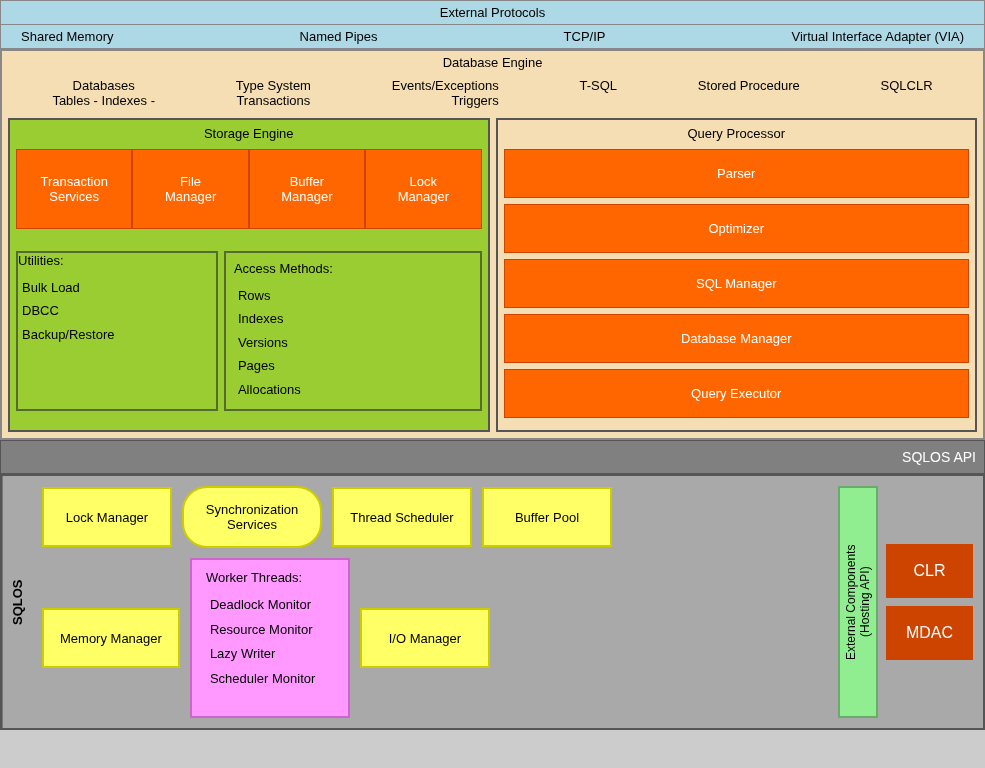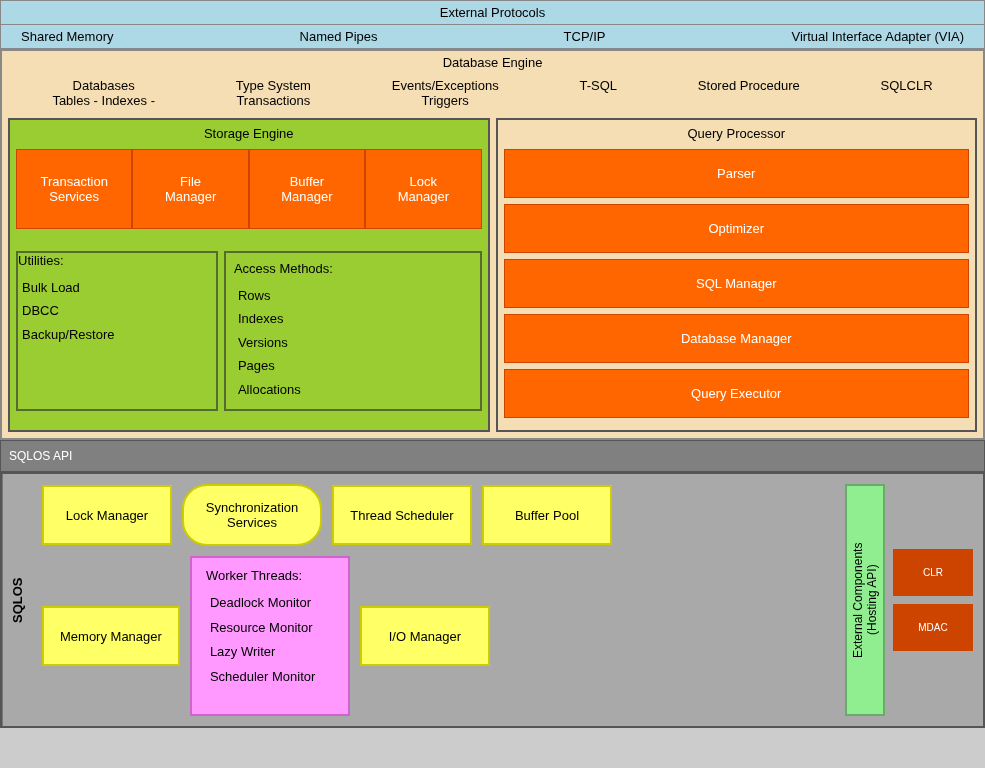--- a/index.html
+++ b/index.html
@@ -144,24 +144,24 @@
       color: white;
       text-align: center;
       padding: 16px;
       margin-bottom: 6px;
       width: 100%;
     }
 
     
     .sqlos-api-bar {
       background: #808080;
-      text-align: left;
+      text-align: right;
       padding: 8px;
       color: white;
-      font-size: 12px;
+      font-size: 14px;
       border: 1px solid #555;
     }
 
     
     .sqlos-section {
       background: #a9a9a9;
       border: 2px solid #555;
       display: flex;
       position: relative;
       min-height: 250px;
@@ -253,21 +253,21 @@
       flex-direction: column;
       gap: 8px;
       justify-content: center;
     }
 
     .ext-orange {
       background: #cc4400;
       color: white;
       text-align: center;
       padding: 18px 20px;
-      font-size: 10px;
+      font-size: 16px;
       min-width: 80px;
     }
   </style>
 </head>
 <body>
 
 <div class="main-wrapper">
   <div class="external-protocols">
     <span>External Protocols</span>
   </div>
@@ -280,21 +280,21 @@
 
   <div class="database-engine-section">
     <div class="database-engine-title">
       <span>Database Engine</span>
     </div>
     <div class="database-engine-row">
       <span style="white-space:pre-line; text-align:center;">Databases
 Tables - Indexes -</span>
       <span style="white-space:pre-line; text-align:center;">Type System
 Transactions</span>
-      <span style="white-space:pre-line; text-align:center;">Events/Exceptions
+      <span style="white-space:pre-line; text-align:right;">Events/Exceptions
 Triggers</span>
       <span style="white-space:pre-line; text-align:center;">T-SQL</span>
       <span style="white-space:pre-line; text-align:center;">Stored Procedure</span>
       <span style="white-space:pre-line; text-align:center;">SQLCLR</span>
     </div>
 
     <div class="engine-qp-row">
 
       <div class="storage-engine-box">
         <div class="storage-engine-title">

